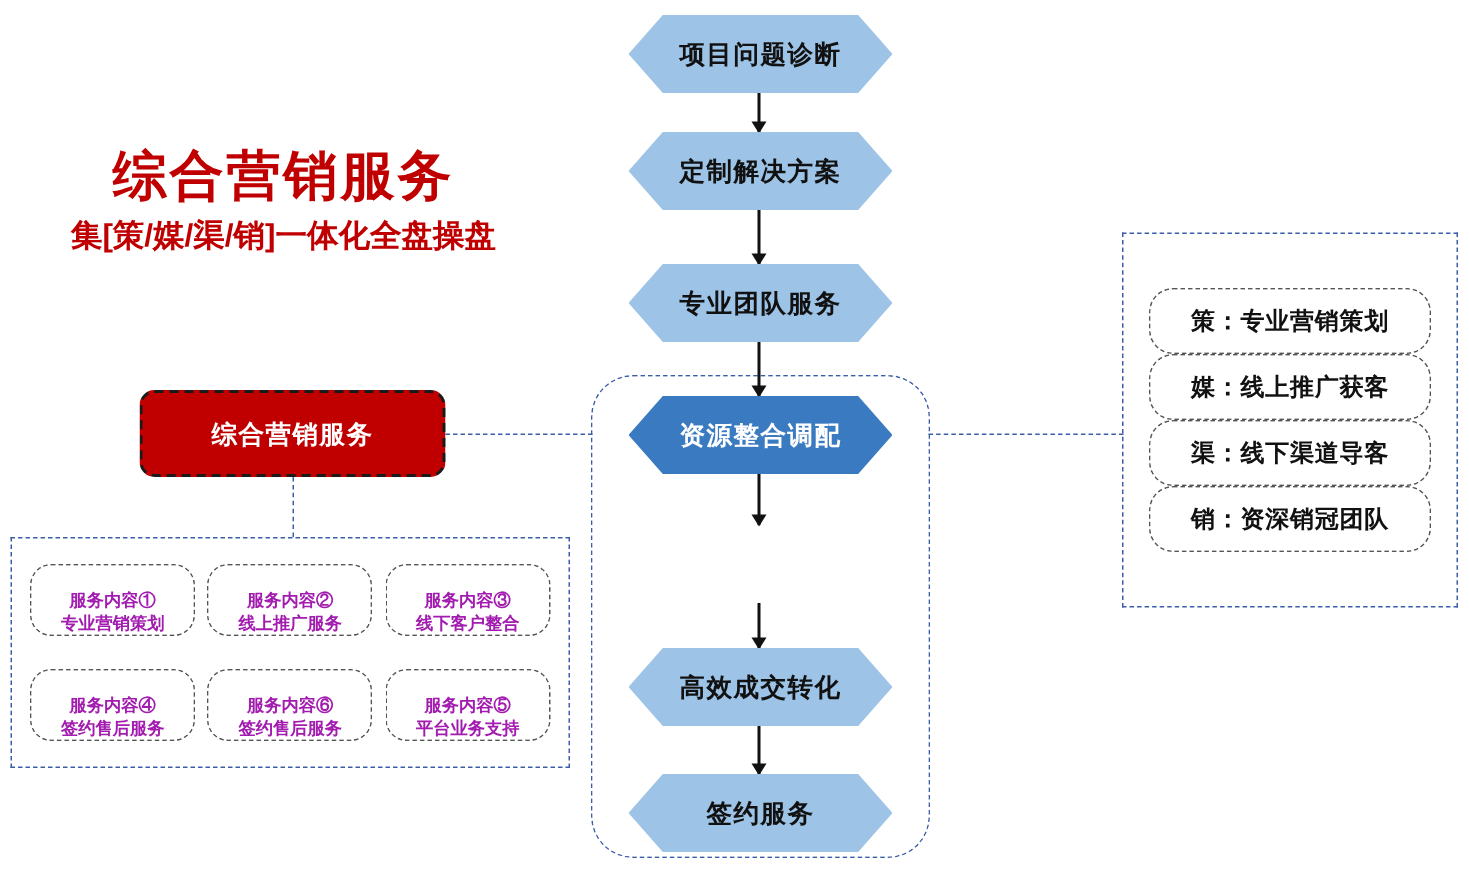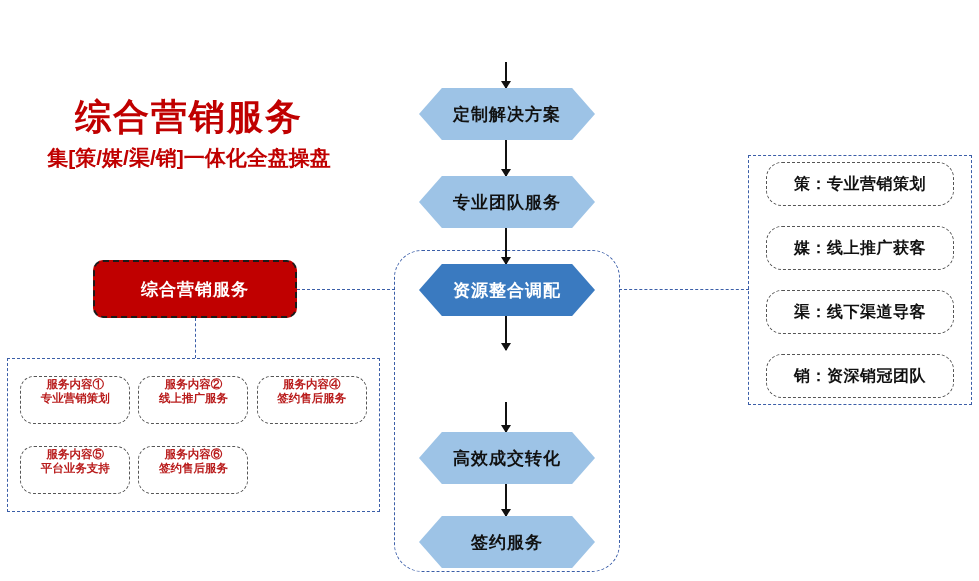--- a/index.html
+++ b/index.html
@@ -41,23 +41,23 @@
     border:1.5px dashed #3b5ea8;box-sizing:border-box;background:transparent;
   }
   .svc-grid{
     position:absolute;left:0;top:0;width:100%;height:100%;
     display:grid;grid-template-columns:repeat(3,1fr);grid-template-rows:repeat(2,1fr);
     align-items:center;justify-items:center;padding:6px 8px;box-sizing:border-box;
   }
   .svc-box{
     width:108px;height:46px;
     border:1.3px dashed #555;border-radius:14px;
-    display:flex;flex-direction:column;align-items:center;justify-content:flex-start;
+    display:flex;flex-direction:column;align-items:center;justify-content:flex-end;
     font-family:"Liberation Serif","DejaVu Serif",serif;
-    font-weight:bold;color:#b91c1c;line-height:1.25;
+    font-weight:bold;color:#a21caf;line-height:1.25;
   }
   .svc-box span{font-size:11.5px;white-space:nowrap;}
 
   
   #center-container{
     position:absolute;left:394px;top:250px;width:226px;height:322px;
     border:1.5px dashed #3b5ea8;border-radius:28px;box-sizing:border-box;
   }
 
   
@@ -79,21 +79,21 @@
   .arrow::after{
     content:"";position:absolute;left:-4px;bottom:-1px;
     border-left:5px solid transparent;border-right:5px solid transparent;
     border-top:8px solid #111;
   }
 
   
   #right-container{
     position:absolute;left:748px;top:155px;width:224px;height:250px;
     border:1.5px dashed #3b5ea8;box-sizing:border-box;
-    display:flex;flex-direction:column;align-items:center;justify-content:space-between;
+    display:flex;flex-direction:column;align-items:center;justify-content:center;
     padding:6px 0;
   }
   .pillar-box{
     width:186px;height:42px;
     border:1.3px dashed #555;border-radius:16px;
     display:flex;align-items:center;justify-content:center;
   }
   .pillar-label{
     font-size:16px;font-weight:bold;color:#111;white-space:nowrap;letter-spacing:0.5px;
   }
@@ -131,36 +131,43 @@
     <div class="svc-grid">
       <div class="svc-box">
         <span>服务内容①</span>
         <span>专业营销策划</span>
       </div>
       <div class="svc-box">
         <span>服务内容②</span>
         <span>线上推广服务</span>
       </div>
       <div class="svc-box">
+        <span>服务内容③</span>
+        <span>线下客户整合</span>
+      </div>
+      <div class="svc-box">
         <span>服务内容④</span>
         <span>签约售后服务</span>
       </div>
       <div class="svc-box">
+        <span>服务内容⑥</span>
+        <span>签约售后服务</span>
+      </div>
+      <div class="svc-box">
         <span>服务内容⑤</span>
         <span>平台业务支持</span>
       </div>
-      <div class="svc-box">
-        <span>服务内容⑥</span>
-        <span>签约售后服务</span>
-      </div>
     </div>
   </div>
 
   <div id="center-container"></div>
 
+  <div class="hex" style="top:10px;">
+    <span class="hex-label">项目问题诊断</span>
+  </div>
   <div class="arrow" style="top:62px;height:26px;"></div>
 
   <div class="hex" style="top:88px;">
     <span class="hex-label">定制解决方案</span>
   </div>
   <div class="arrow" style="top:140px;height:36px;"></div>
 
   <div class="hex" style="top:176px;text-align:right;">
     <span class="hex-label">专业团队服务</span>
   </div>

